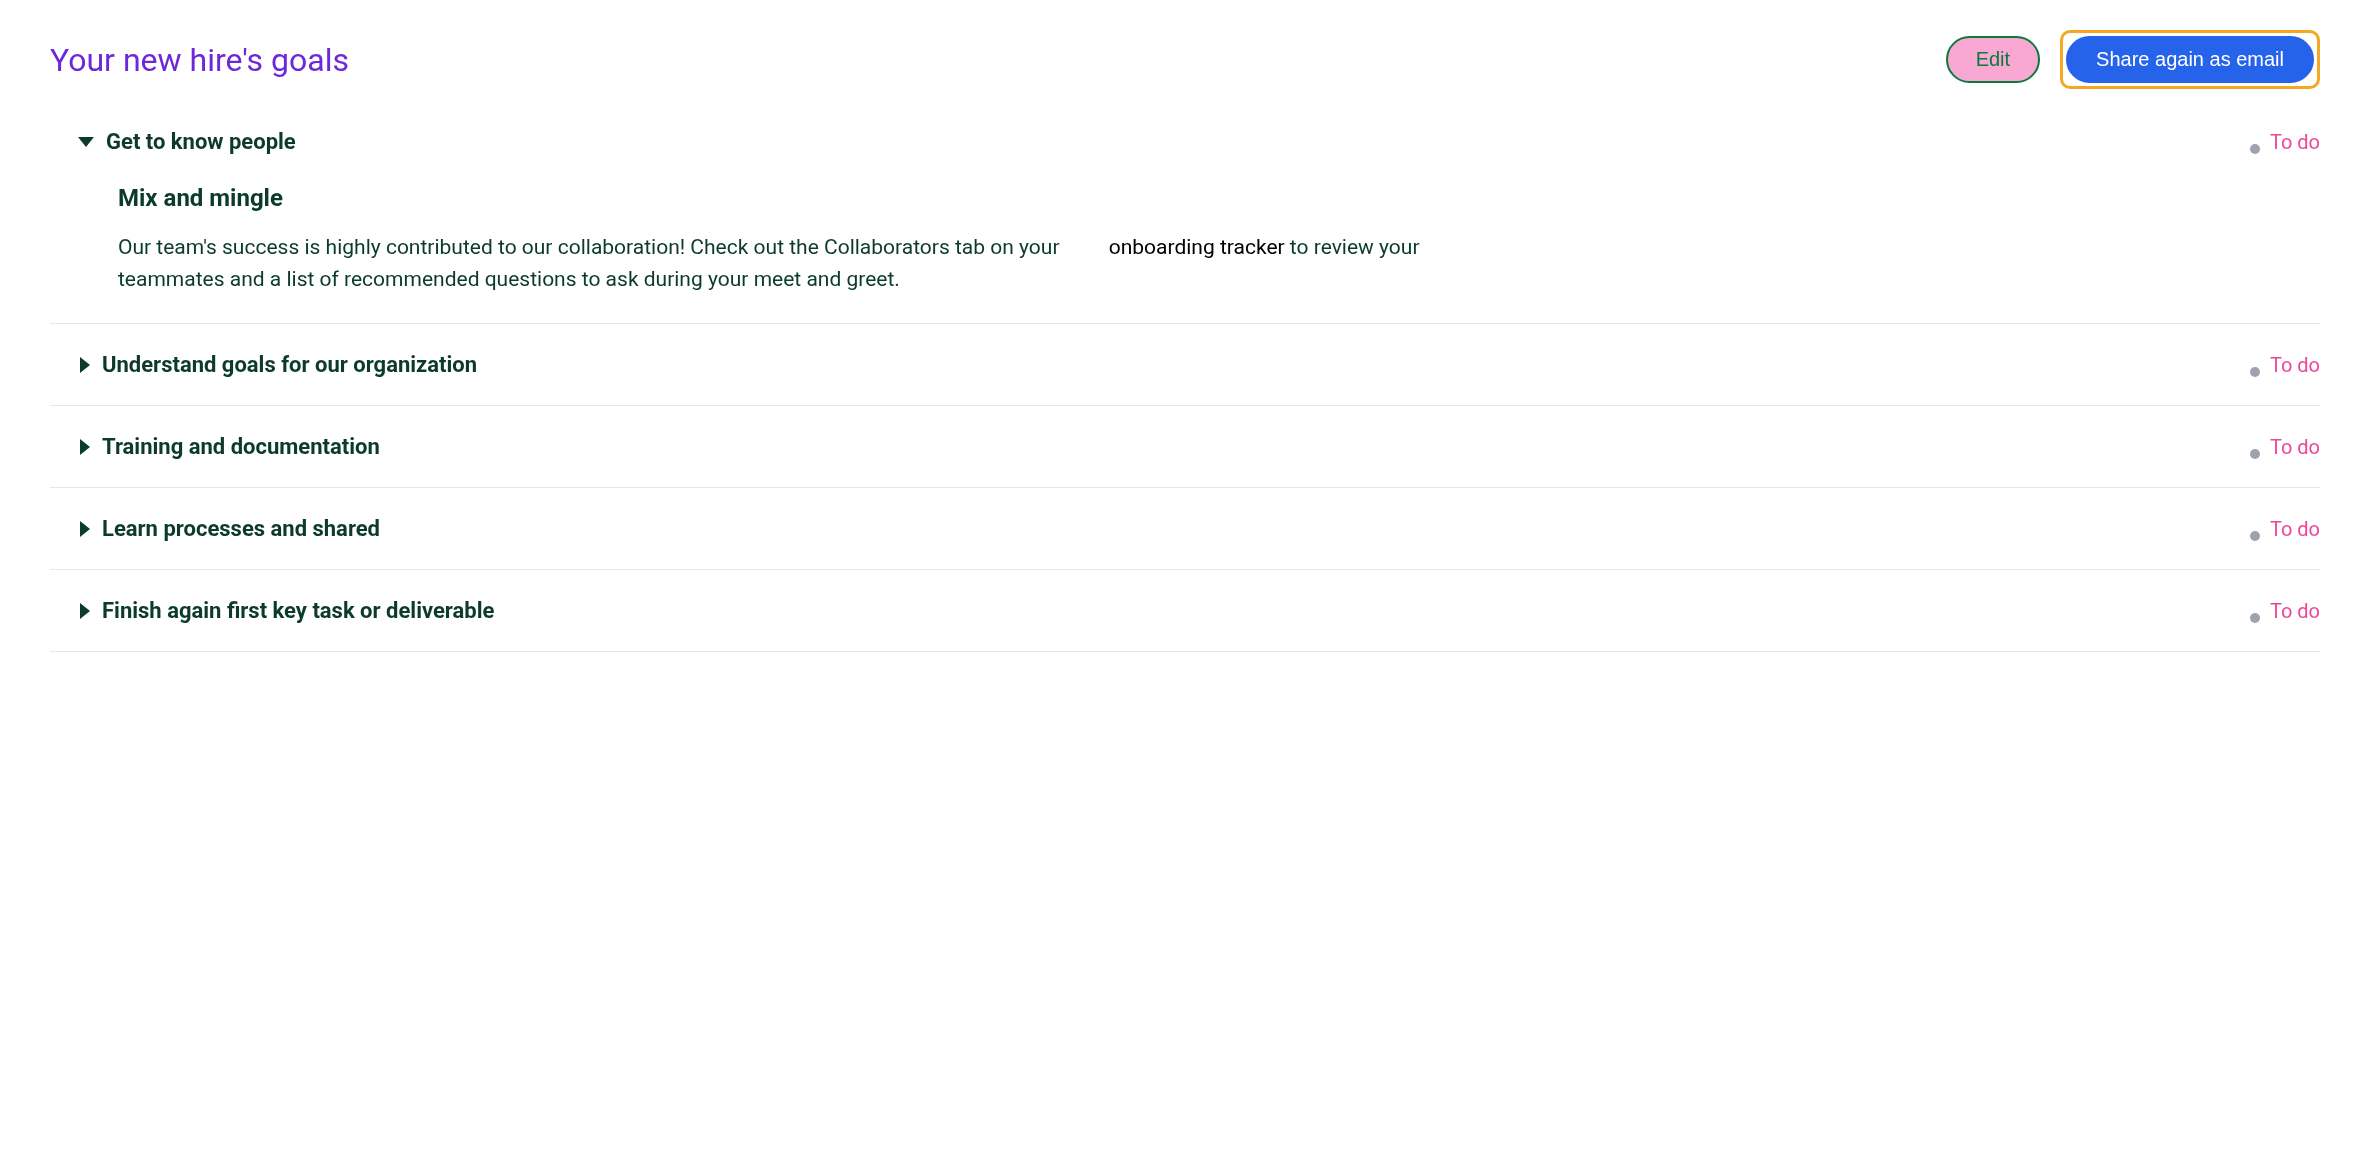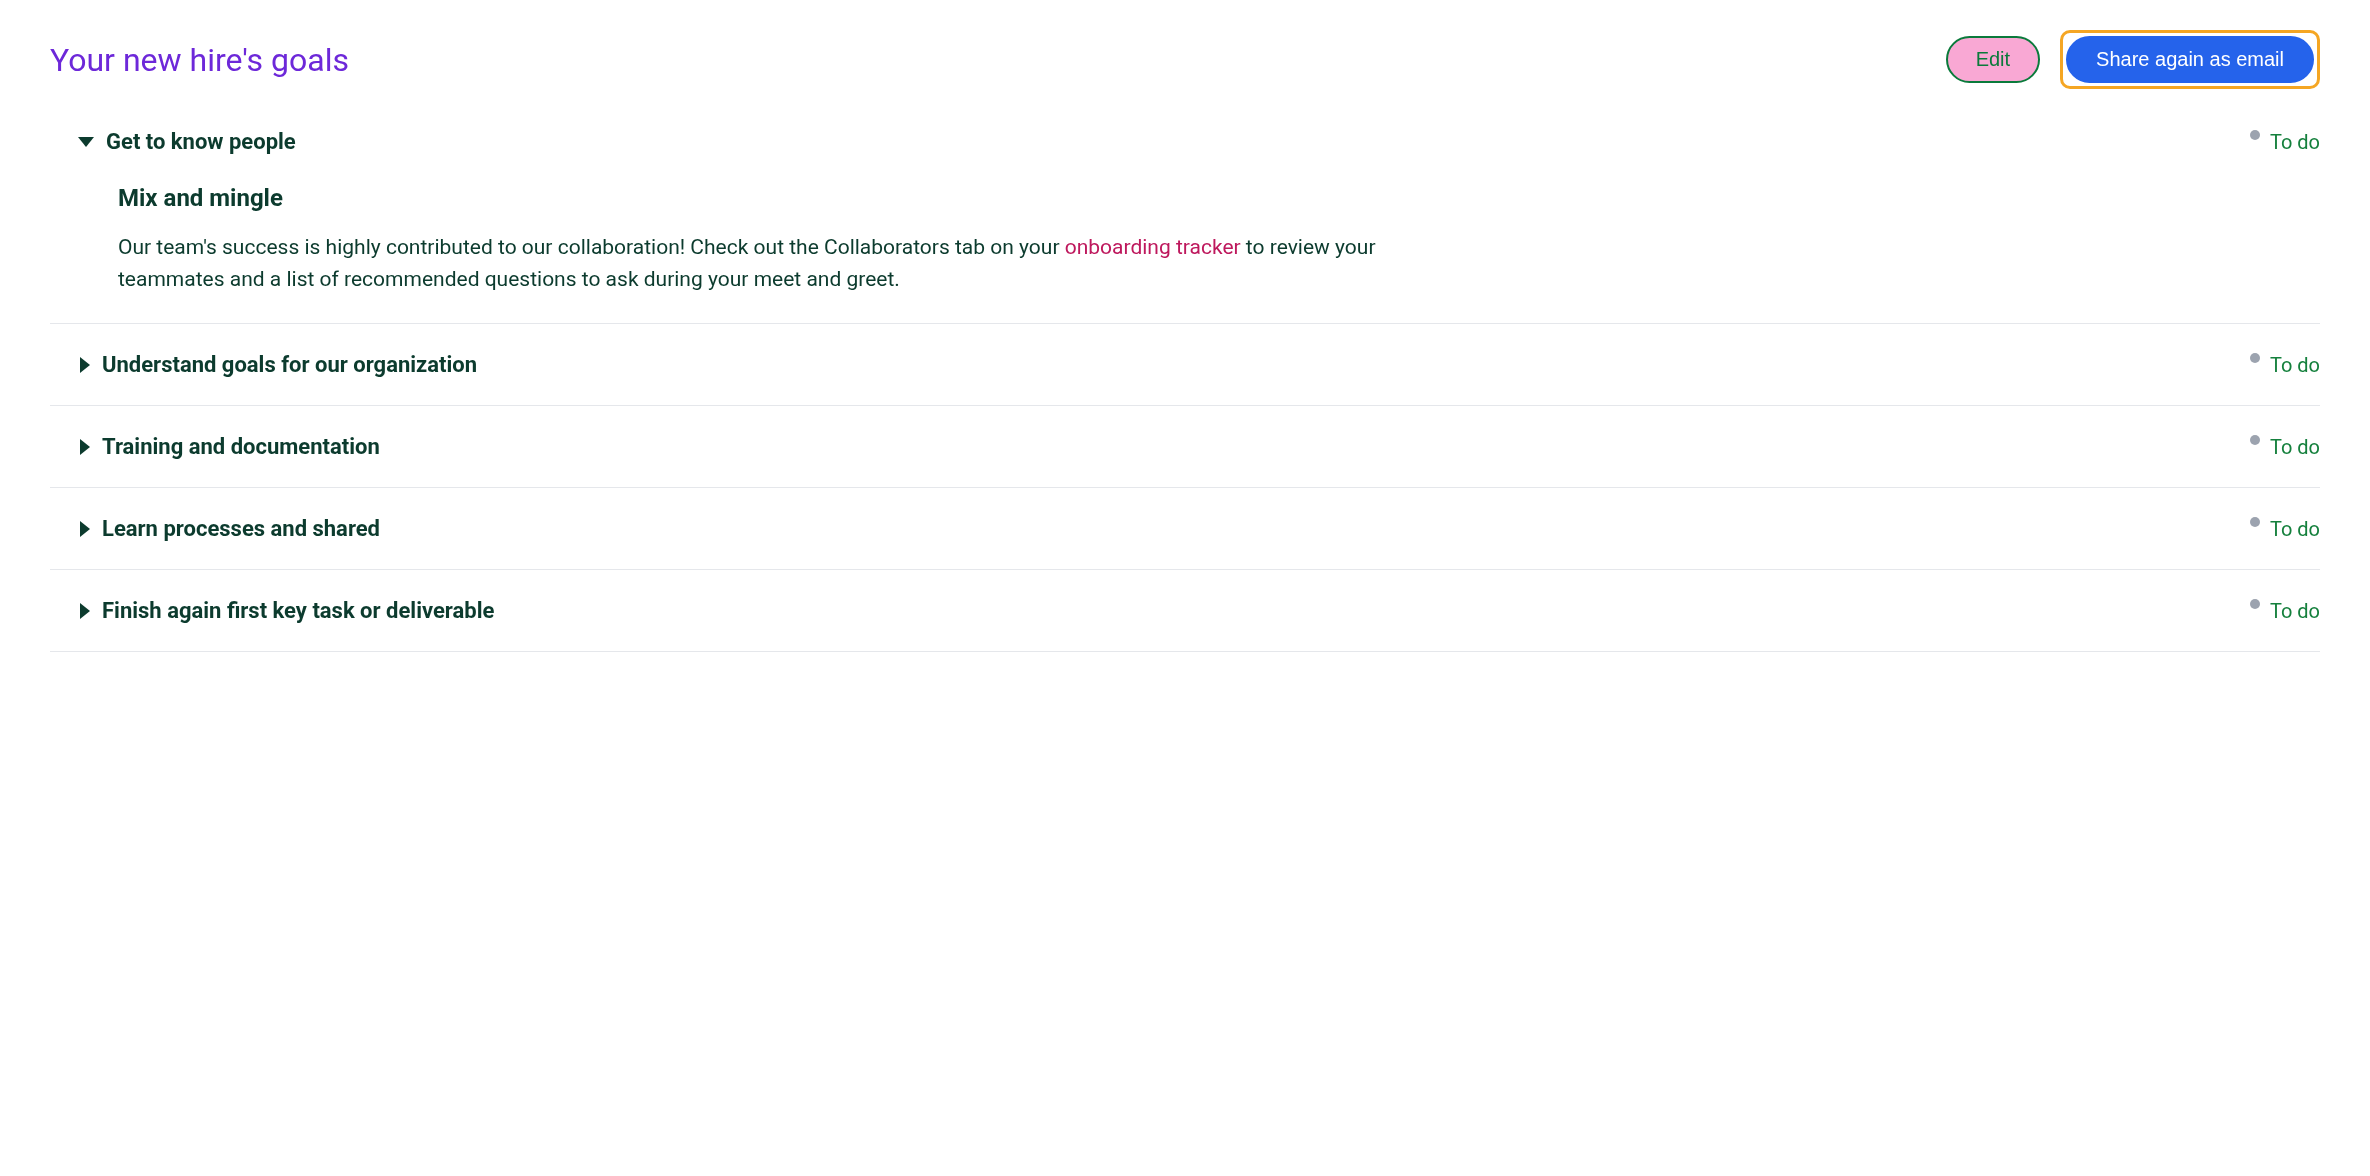--- a/index.html
+++ b/index.html
@@ -84,23 +84,23 @@
     margin-left: 2px;
   }
   .goal-title {
     font-size: 22px;
     font-weight: 700;
     color: #0c3b2e;
   }
   .goal-status {
     margin-left: auto;
     display: flex;
-    align-items: flex-start;
+    align-items: flex-end;
     gap: 10px;
-    color: #15803d;
+    color: #ec4899;
     font-size: 20px;
   }
   .status-dot {
     width: 10px; height: 10px;
     border-radius: 50%;
     background: #9ca3af;
   }
   .goal-body {
     margin-top: 30px;
     padding-left: 40px;
@@ -112,22 +112,23 @@
     margin-bottom: 20px;
   }
   .goal-desc {
     font-size: 21px;
     line-height: 1.5;
     color: #0c3b2e;
     font-weight: 400;
     max-width: 1320px;
   }
   .goal-desc a {
-    color: #be185d;
+    color: #000000;
     text-decoration: none;
+    margin-left: 44px;
   }
 </style>
 </head>
 <body>
 
 <div class="header">
   <h1 class="page-title">Your new hire's goals</h1>
   <div class="spacer"></div>
   <button class="btn btn-outline">Edit</button>
   <span class="btn-primary-highlight">

